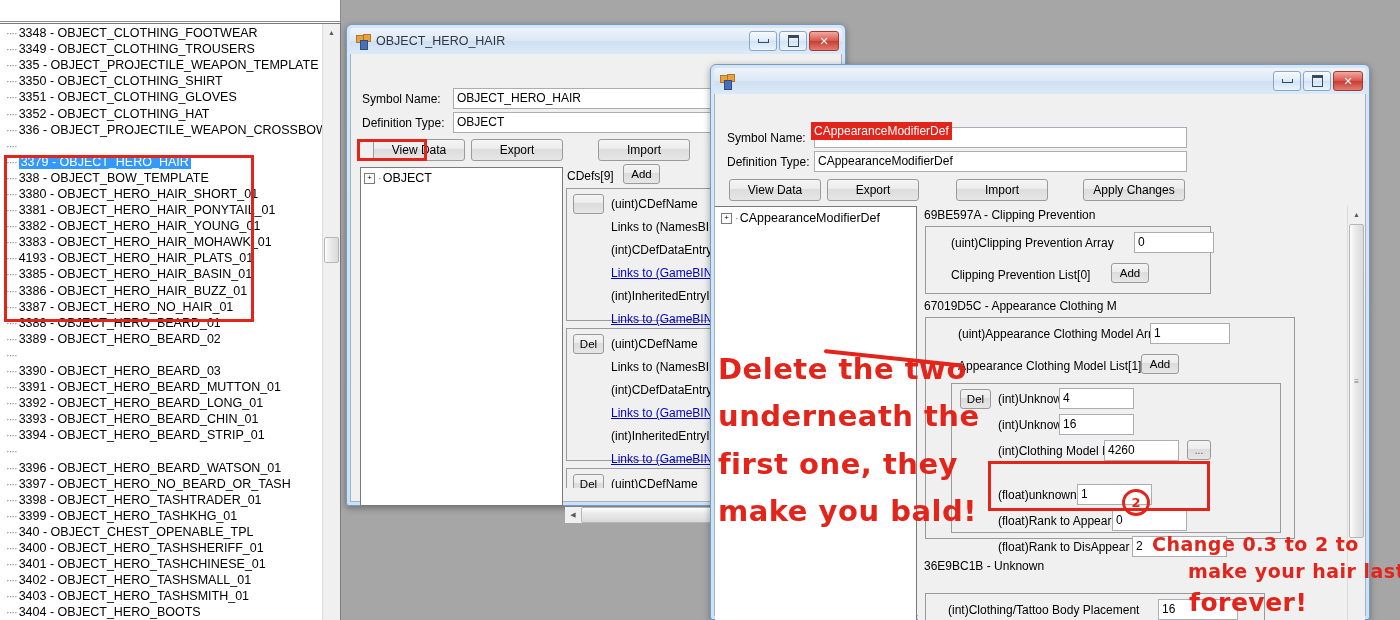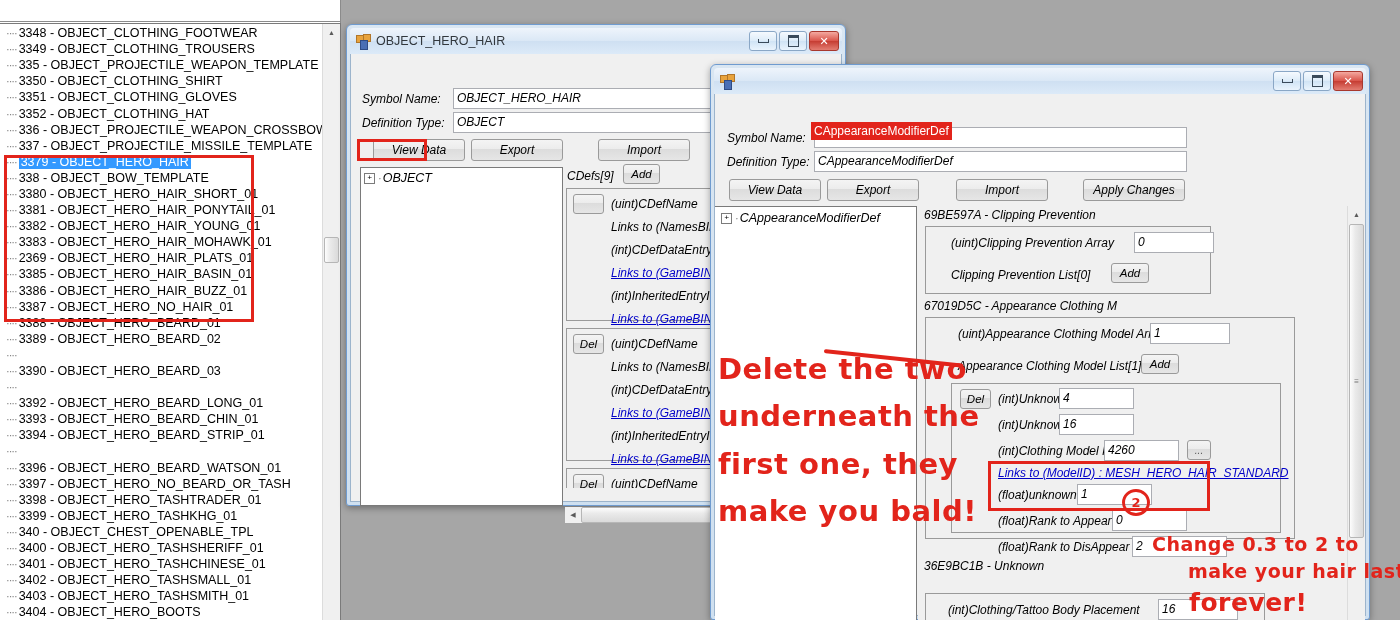--- a/index.html
+++ b/index.html
@@ -40,21 +40,21 @@
     display:flex;align-items:center;justify-content:center;
     font-size:9px;color:#22303d;
   }
   .wbtn.close{
     width:28px;
     background:linear-gradient(to bottom,#f4a9a0,#d9544a 50%,#c53b31 50%,#e37d72);
     border-color:#a8382e;color:#fff;font-weight:bold;font-size:11px;
   }
   .wbtn .min-g{width:9px;height:3px;border:1px solid #3a4a5a;border-top:none;}
   .wbtn .max-g{width:9px;height:8px;border:1px solid #3a4a5a;border-top-width:3px;}
-  .client{background:#f0f0f0;border:1px solid #9cb4cc;border-top:none;height:calc(100% - 26px);box-sizing:border-box;position:relative;font-style:italic;}
+  .client{background:#f0f0f0;border:1px solid #9cb4cc;border-top:none;height:calc(100% - 26px);box-sizing:border-box;position:relative;}
 
   .lbl{font-size:12px;color:#000;white-space:nowrap;}
   .tbox{
     background:#fff;border:1px solid #abadb3;box-sizing:border-box;
     font-size:12px;padding:1px 3px;line-height:17px;height:21px;overflow:hidden;white-space:nowrap;
   }
   .btn{
     background:linear-gradient(to bottom,#f4f4f4 0%,#ececec 45%,#dcdcdc 46%,#e6e6e6 100%);
     border:1px solid #9a9a9a;border-radius:3px;
     font-size:12px;text-align:center;box-sizing:border-box;
@@ -138,21 +138,20 @@
           <div class="treeitem" style="height: 16.1px;">
             <span class="tdash">····</span>
             <span>3352 - OBJECT_CLOTHING_HAT</span>
           </div>
           <div class="treeitem" style="height: 16.1px;">
             <span class="tdash">····</span>
             <span>336 - OBJECT_PROJECTILE_WEAPON_CROSSBOW_TEMP</span>
           </div>
           <div class="treeitem" style="height: 16.1px;">
             <span class="tdash">····</span>
-            <span>337 - OBJECT_PROJECTILE_MISSILE_TEMPLATE</span>
           </div>
           <div class="treeitem" style="height: 16.1px;">
             <span class="tdash">····</span>
             <span class="sel">3379 - OBJECT_HERO_HAIR</span>
           </div>
           <div class="treeitem" style="height: 16.1px;">
             <span class="tdash">····</span>
             <span>338 - OBJECT_BOW_TEMPLATE</span>
           </div>
           <div class="treeitem" style="height: 16.1px;">
@@ -166,21 +165,21 @@
           <div class="treeitem" style="height: 16.1px;">
             <span class="tdash">····</span>
             <span>3382 - OBJECT_HERO_HAIR_YOUNG_01</span>
           </div>
           <div class="treeitem" style="height: 16.1px;">
             <span class="tdash">····</span>
             <span>3383 - OBJECT_HERO_HAIR_MOHAWK_01</span>
           </div>
           <div class="treeitem" style="height: 16.1px;">
             <span class="tdash">····</span>
-            <span>2369 - OBJECT_HERO_HAIR_PLATS_01</span>
+            <span>4193 - OBJECT_HERO_HAIR_PLATS_01</span>
           </div>
           <div class="treeitem" style="height: 16.1px;">
             <span class="tdash">····</span>
             <span>3385 - OBJECT_HERO_HAIR_BASIN_01</span>
           </div>
           <div class="treeitem" style="height: 16.1px;">
             <span class="tdash">····</span>
             <span>3386 - OBJECT_HERO_HAIR_BUZZ_01</span>
           </div>
           <div class="treeitem" style="height: 16.1px;">
@@ -197,20 +196,21 @@
           </div>
           <div class="treeitem" style="height: 16.1px;">
             <span class="tdash">····</span>
           </div>
           <div class="treeitem" style="height: 16.1px;">
             <span class="tdash">····</span>
             <span>3390 - OBJECT_HERO_BEARD_03</span>
           </div>
           <div class="treeitem" style="height: 16.1px;">
             <span class="tdash">····</span>
+            <span>3391 - OBJECT_HERO_BEARD_MUTTON_01</span>
           </div>
           <div class="treeitem" style="height: 16.1px;">
             <span class="tdash">····</span>
             <span>3392 - OBJECT_HERO_BEARD_LONG_01</span>
           </div>
           <div class="treeitem" style="height: 16.1px;">
             <span class="tdash">····</span>
             <span>3393 - OBJECT_HERO_BEARD_CHIN_01</span>
           </div>
           <div class="treeitem" style="height: 16.1px;">
@@ -419,21 +419,20 @@
           <span class="lbl" style="position:absolute;left:46px;top:8px;">(int)Unknown</span>
           <div class="tbox" style="position:absolute;left:107px;top:4px;width:75px;">4</div>
 
           <span class="lbl" style="position:absolute;left:46px;top:34px;">(int)Unknown</span>
           <div class="tbox" style="position:absolute;left:107px;top:30px;width:75px;">16</div>
 
           <span class="lbl" style="position:absolute;left:46px;top:60px;">(int)Clothing Model ID</span>
           <div class="tbox" style="position:absolute;left:152px;top:56px;width:75px;">4260</div>
           <div class="btn sm" style="position:absolute;left:235px;top:56px;width:24px;height:20px;font-size:10px;color:#555;">...</div>
 
-          <span class="lnk" style="position:absolute;left:46px;top:82px;">Links to (ModelID) : MESH_HERO_HAIR_STANDARD</span>
 
           <span class="lbl" style="position:absolute;left:46px;top:104px;">(float)unknown</span>
           <div class="tbox" style="position:absolute;left:125px;top:100px;width:75px;">1</div>
 
           <span class="lbl" style="position:absolute;left:46px;top:130px;">(float)Rank to Appear</span>
           <div class="tbox" style="position:absolute;left:160px;top:126px;width:75px;">0</div>
 
           <span class="lbl" style="position:absolute;left:46px;top:156px;">(float)Rank to DisAppear</span>
           <div class="tbox" style="position:absolute;left:180px;top:152px;width:95px;">2</div>
         </div>

